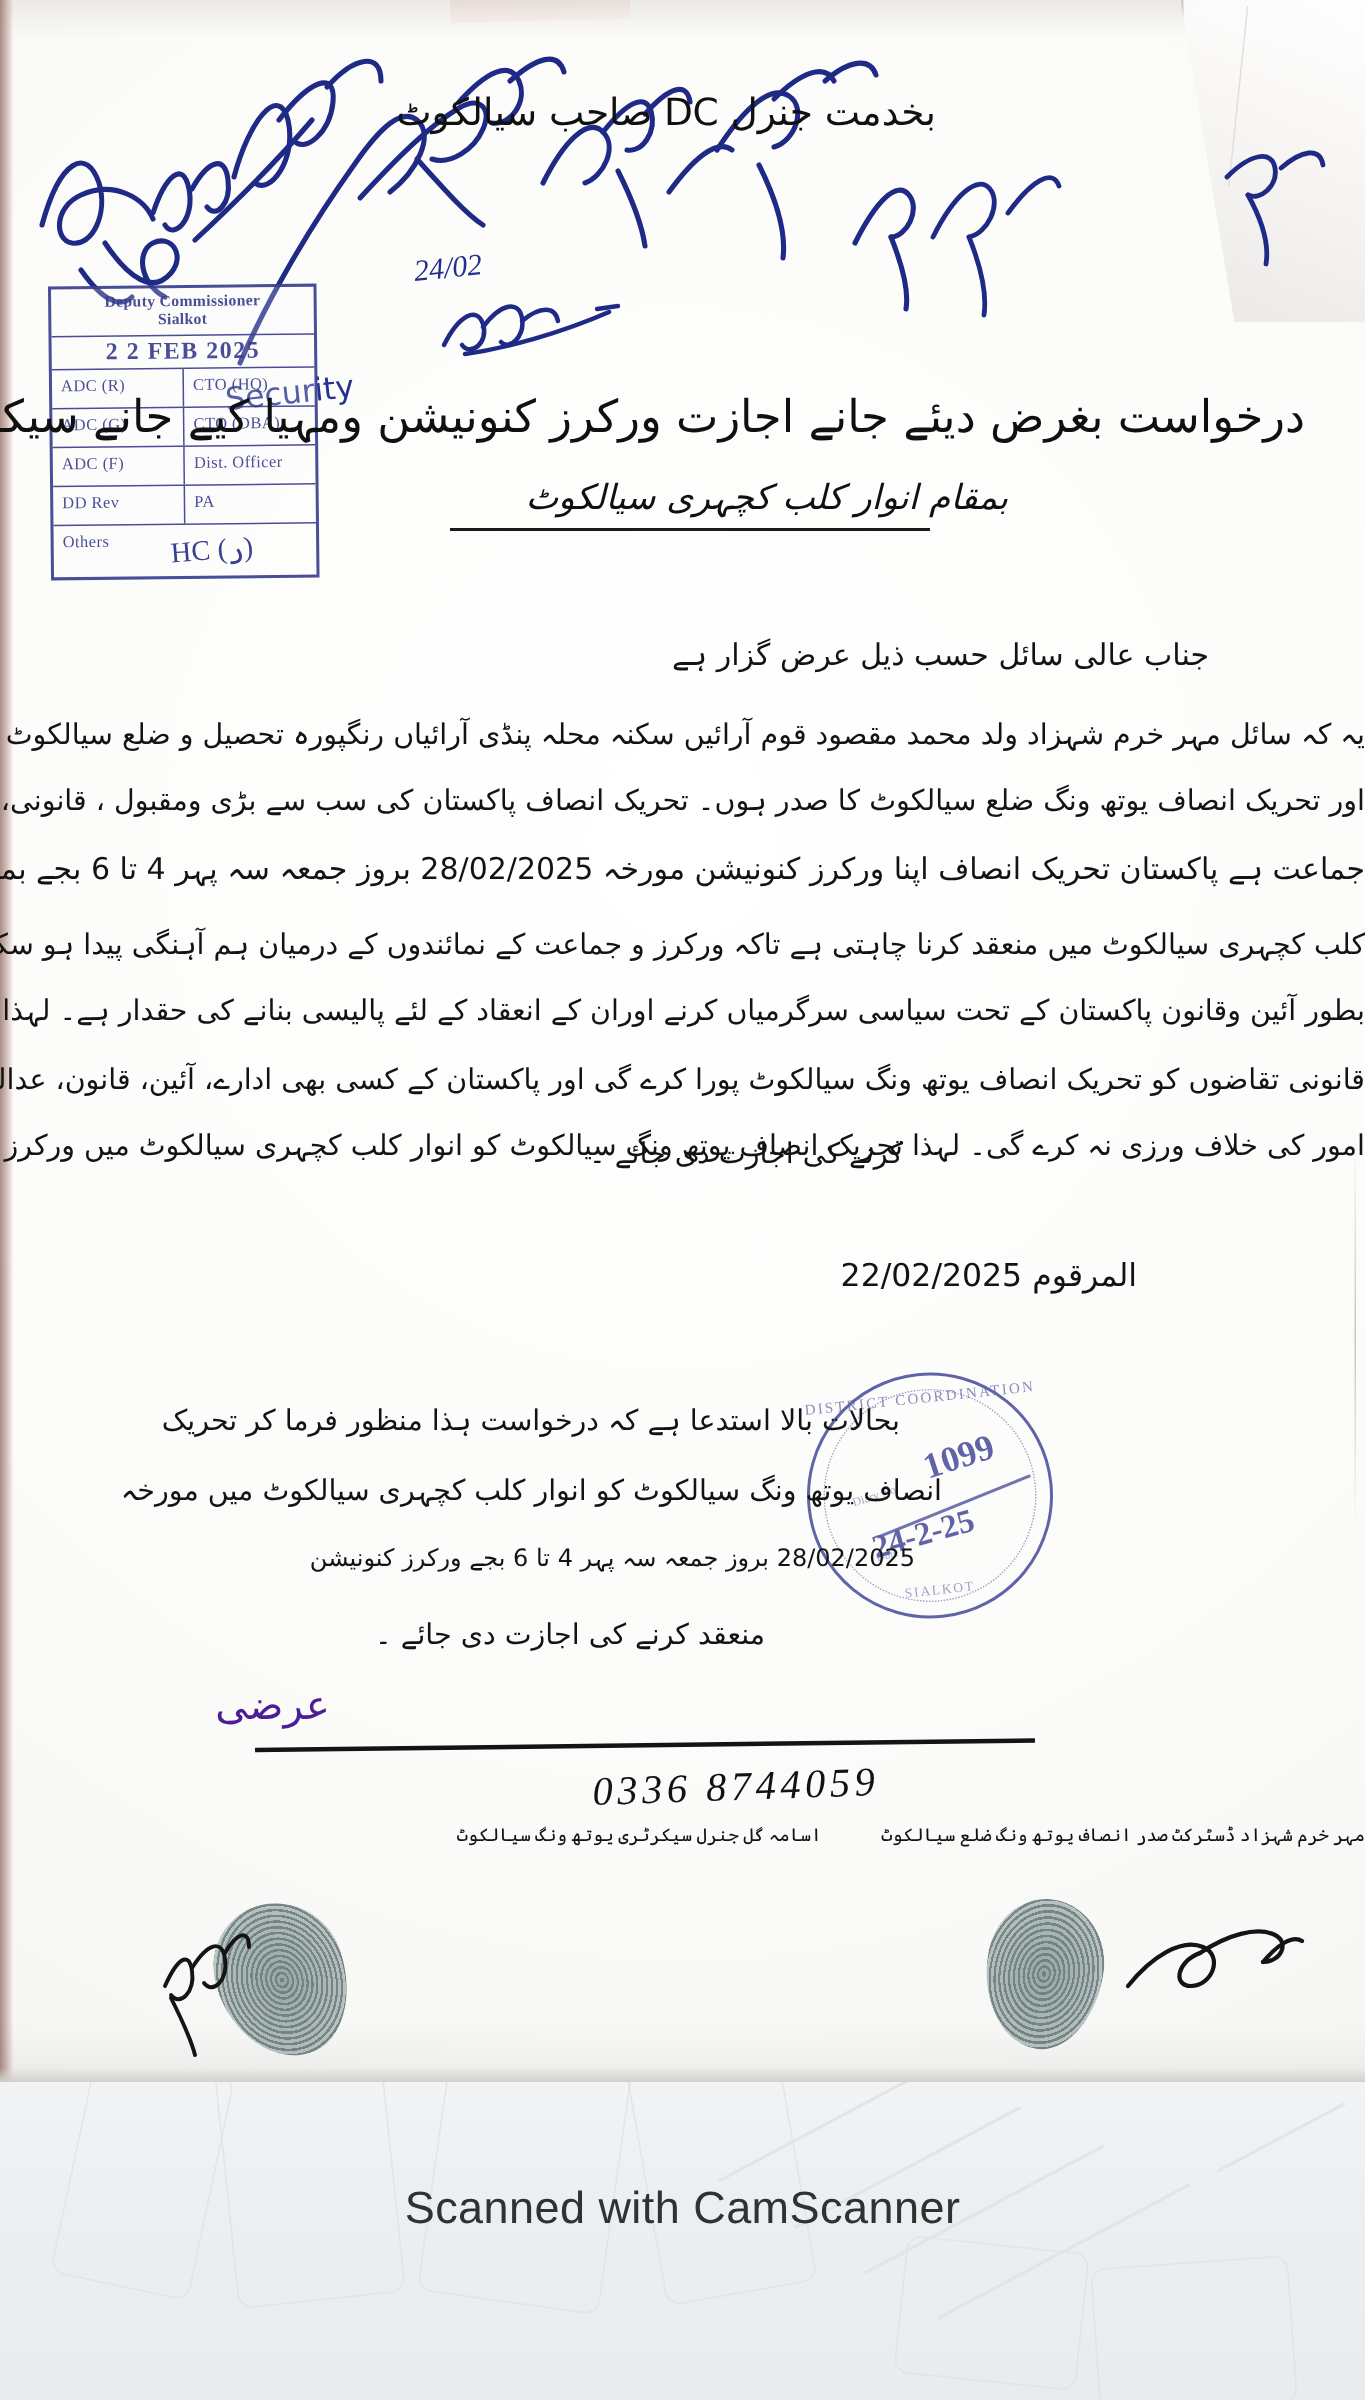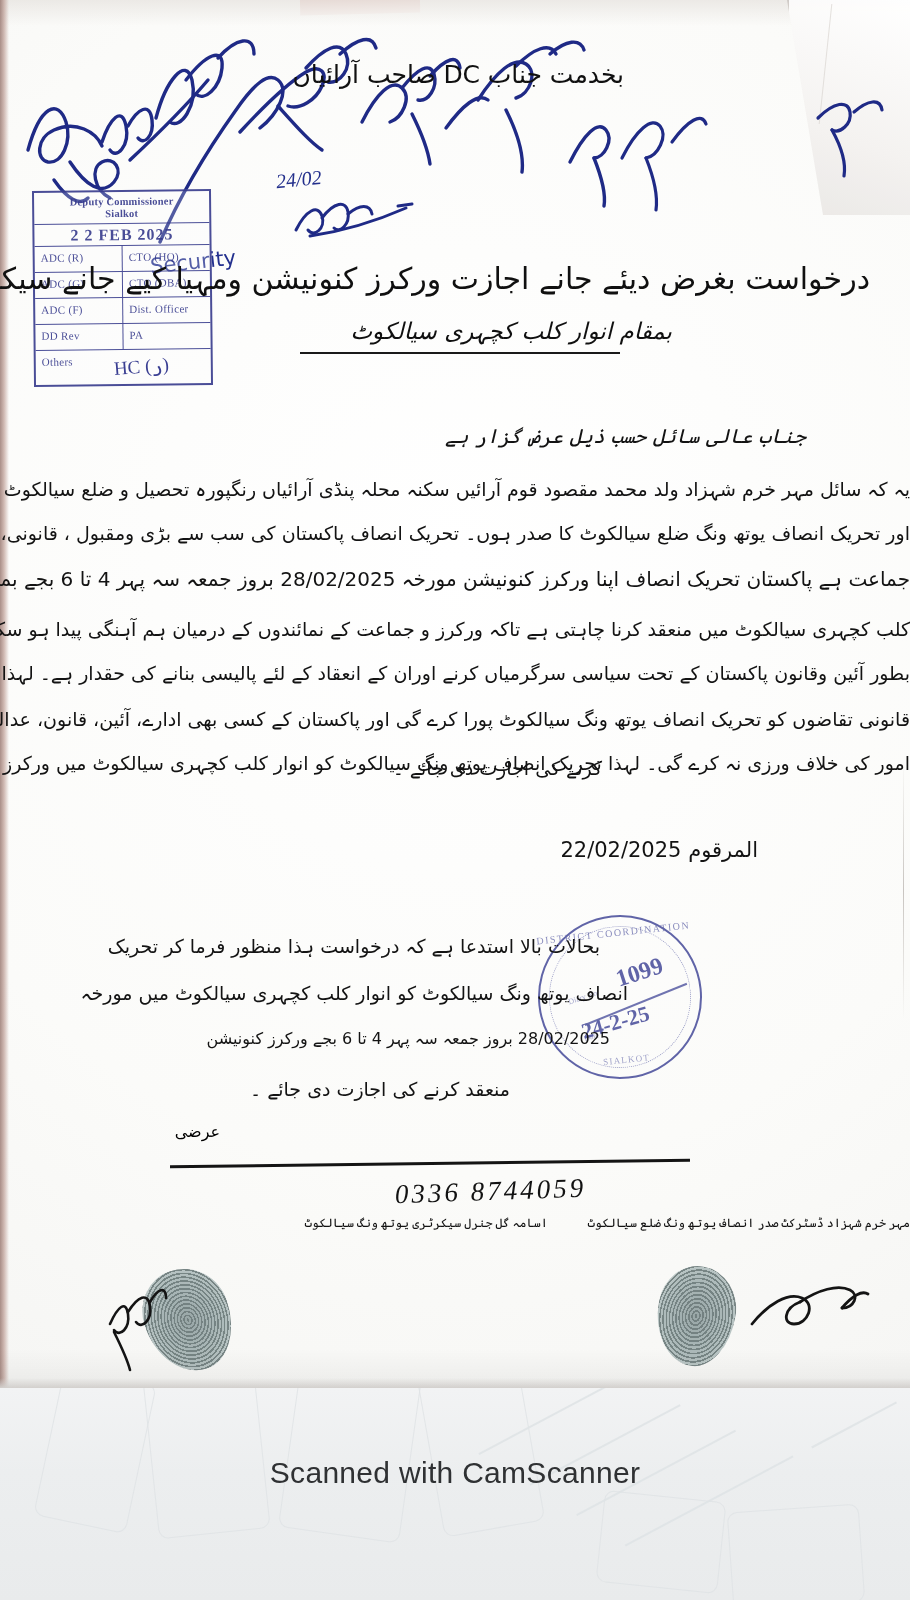--- a/index.html
+++ b/index.html
@@ -215,22 +215,22 @@
   }
   .round-stamp .lbl-a{
     position:absolute;left:28px;top:72px;font-size:8px;opacity:.55;transform:rotate(-12deg);
   }
   .round-stamp .lbl-b{
     position:absolute;left:40px;top:112px;font-size:8px;opacity:.5;transform:rotate(-10deg);
   }
 
   
   .arz{
-    position:absolute;right:690px;top:1122px;font-size:16px;direction:rtl;
-    font-family:"DejaVu Sans", sans-serif;color:#000000;
+    position:absolute;right:690px;top:1122px;font-size:27px;direction:rtl;
+    font-family:"DejaVu Sans", sans-serif;color:#4c1d95;
   }
   .sig-rule{
     position:absolute;left:170px;top:1162px;width:520px;height:3px;background:#141414;
     transform:rotate(-0.7deg);
   }
   .phone{
     position:absolute;left:395px;top:1176px;
     font-size:27px;color:#121212;letter-spacing:3px;
     font-family:"Liberation Serif", serif;font-style:italic;
     transform:rotate(-2deg);
@@ -323,21 +323,21 @@
       <path d="M8 34 C18 14, 30 8, 34 20 C38 32, 26 42, 20 34"></path>
       <path d="M34 22 C46 6, 58 4, 60 16 C62 28, 52 38, 46 32"></path>
       <path d="M60 18 C72 8, 82 8, 84 18"></path>
       <path d="M22 40 C50 36, 86 26, 118 12"></path>
       <path d="M110 10 L124 8"></path>
     </svg>
   </div>
 
   <div class="ink urdu" style="left:150px;top:250px;font-size:21px;color:#23308e;transform:rotate(-6deg);font-family:'DejaVu Sans',sans-serif;">Security</div>
 
-  <div class="urdu hand to-dc">بخدمت جناب DC صاحب آرائیاں</div>
+  <div class="urdu hand to-dc">بخدمت جنرل DC صاحب سیالکوٹ</div>
 
   <div class="dc-stamp">
     <div class="hdr">
       <div>Deputy Commissioner</div>
       <div>Sialkot</div>
     </div>
     <div class="date-row">2 2 FEB 2025</div>
     <div class="grid">
       <div class="row">
         <div class="c1">ADC (R)</div>
@@ -362,21 +362,21 @@
     </div>
     <div class="hc-mark">HC (ر)</div>
   </div>
 
   <div class="urdu hand subject-1">درخواست بغرض دیئے جانے اجازت ورکرز کنونیشن ومہیا کیے جانے سیکورٹی</div>
   <div class="urdu hand subject-2">بمقام انوار کلب کچہری سیالکوٹ</div>
   <div class="subject-underline"></div>
 
   <div class="body-wrap">
 
-    <div class="body-line" style="right:104px;top:424px;font-size:20px;font-style:italic;">جناب عالی سائل حسب ذیل عرض گزار ہے</div>
+    <div class="body-line" style="right:104px;top:424px;font-size:20px;">جناب عالی سائل حسب ذیل عرض گزار ہے</div>
 
     <div class="body-line bl-center" style="top:478px;">یہ کہ سائل مہر خرم شہزاد ولد محمد مقصود قوم آرائیں سکنہ محلہ پنڈی آرائیاں رنگپورہ تحصیل و ضلع سیالکوٹ کا رہائشی ہوں</div>
     <div class="body-line bl-center" style="top:522px;">اور تحریک انصاف یوتھ ونگ ضلع سیالکوٹ کا صدر ہوں۔ تحریک انصاف پاکستان کی سب سے بڑی ومقبول ، قانونی، آئینی طور پر رجسٹرڈ</div>
     <div class="body-line bl-center" style="top:567px;font-size:20px;">جماعت ہے پاکستان تحریک انصاف اپنا ورکرز کنونیشن مورخہ 28/02/2025 بروز جمعہ سہ پہر 4 تا 6 بجے  بمقام انوار</div>
     <div class="body-line bl-center" style="top:618px;">کلب کچہری سیالکوٹ میں منعقد کرنا چاہتی ہے تاکہ ورکرز و جماعت کے نمائندوں کے درمیان ہم آہنگی پیدا ہو سکے مذکورہ جماعت</div>
     <div class="body-line bl-center" style="top:662px;">بطور آئین وقانون پاکستان کے تحت سیاسی سرگرمیاں کرنے اوران کے انعقاد  کے لئے پالیسی  بنانے کی حقدار ہے۔ لہذا تمام آئینی و</div>
     <div class="body-line bl-center" style="top:708px;">قانونی تقاضوں کو تحریک انصاف یوتھ ونگ سیالکوٹ پورا کرے گی  اور پاکستان کے کسی بھی ادارے، آئین، قانون، عدالتی حکم، انتظامی</div>
     <div class="body-line bl-center" style="top:752px;">امور کی  خلاف ورزی نہ کرے گی۔ لہذا تحریک انصاف یوتھ ونگ سیالکوٹ کو  انوار کلب کچہری سیالکوٹ  میں  ورکرز کنونیشن منعقد</div>
     <div class="body-line" style="right:308px;top:757px;">کرنے کی اجازت دی جائے ۔</div>
 

